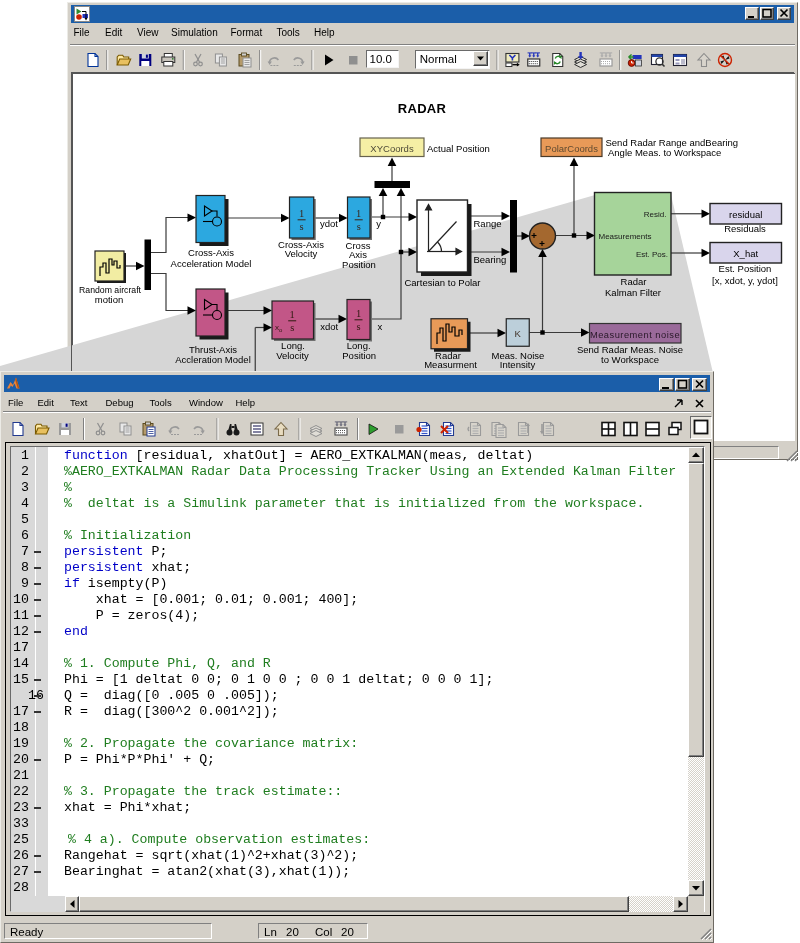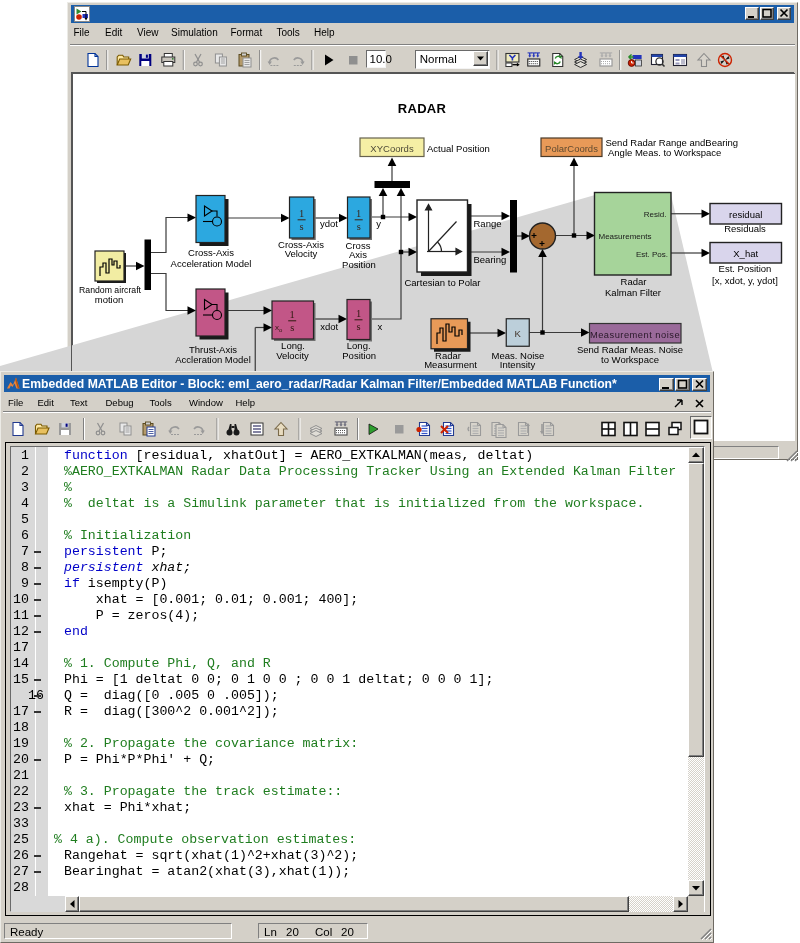--- a/index.html
+++ b/index.html
@@ -240,21 +240,21 @@
           <circle cx="8" cy="8" r="6.5" fill="none" stroke="#cc2200" stroke-width="1.4"></circle>
           <g fill="#111">
             <polygon points="8,8 4,4.5 6.5,3.5"></polygon>
             <polygon points="8,8 11.5,4 12.5,6.5"></polygon>
             <polygon points="8,8 12,11.5 9.5,12.5"></polygon>
             <polygon points="8,8 4.5,12 3.5,9.5"></polygon>
           </g>
           <line x1="3.5" y1="3.5" x2="12.5" y2="12.5" stroke="#cc2200" stroke-width="1.4"></line>
         </g>
       </svg>
-      <div class="abs" style="left:295.5px;top:3.5px;width:20px;height:18.5px;background:#fff;border-top:1.5px solid #6a6a6a;border-left:1.5px solid #6a6a6a;border-right:1px solid #f4f4f4;border-bottom:1px solid #f4f4f4;font-size:11.5px;">
+      <div class="abs" style="left:295.5px;top:3.5px;width:33px;height:18.5px;background:#fff;border-top:1.5px solid #6a6a6a;border-left:1.5px solid #6a6a6a;border-right:1px solid #f4f4f4;border-bottom:1px solid #f4f4f4;font-size:11.5px;">
         <span style="position:absolute;left:3px;top:2px;">10.0</span>
       </div>
       <div class="abs" style="left:344.75px;top:3.5px;width:75px;height:19px;background:#fff;border-top:1.5px solid #6a6a6a;border-left:1.5px solid #6a6a6a;border-right:1px solid #f4f4f4;border-bottom:1px solid #f4f4f4;font-size:11.5px;">
         <span style="position:absolute;left:4px;top:2px;">Normal</span>
         <div class="abs sbtn" style="right:0.5px;top:0.5px;width:15px;height:15px;">
           <svg width="13" height="13">
             <polygon points="6.5,8.5 3,4.5 10,4.5" fill="#000"></polygon>
           </svg>
         </div>
       </div>
@@ -493,21 +493,20 @@
 </g>
 </svg>
 
 <div class="win" id="edwin" style="left:0px; top:371px; width:714px; height:572px;">
 
   <div class="tbar" style="left:3px; top:3px; right:3px; height:17px;"></div>
   <div class="abs" id="edicon" style="left:5px; top:4px; width:15px; height:15px;"><svg width="15" height="15">
         <polygon points="1,12.5 4.5,6 7,9 10,1.5 13.5,12.5 10.5,12.5 8.5,7.5 6.5,11 4.8,9.5 3.5,12.5" fill="#e8833a"></polygon>
         <polygon points="10,1.5 13.5,12.5 11.8,12.5 9.2,3.8" fill="#b05515"></polygon>
       </svg></div>
-  <div class="abs" style="left:21px; top:5px; color:#fff; font-size:12.2px; font-weight:bold; white-space:nowrap;">Embedded MATLAB Editor - Block: eml_aero_radar/Radar Kalman Filter/Embedded MATLAB Function*</div>
   <div class="tbtn" style="left:658px; top:6px; width:15px;">
       <svg width="13" height="11">
         <rect x="2" y="8" width="7" height="2" fill="#000"></rect>
       </svg>
     </div>
   <div class="tbtn" style="left:674px; top:6px; width:15px;">
       <svg width="13" height="11">
         <rect x="2.5" y="1.5" width="8" height="7.5" fill="none" stroke="#000" stroke-width="1.6"></rect>
       </svg>
     </div>
@@ -755,21 +754,21 @@
       <div class="ln" style="left:0px;top:49px;width:18px;">4</div>
       <div class="cl" style="left:53px;top:49px;"><span class="c">%  deltat is a Simulink parameter that is initialized from the workspace.</span></div>
       <div class="ln" style="left:0px;top:65px;width:18px;">5</div>
       <div class="ln" style="left:0px;top:81px;width:18px;">6</div>
       <div class="cl" style="left:53px;top:81px;"><span class="c">% Initialization</span></div>
       <div class="ln" style="left:0px;top:97px;width:18px;">7</div>
       <div class="dash" style="left:23px;top:104px;"></div>
       <div class="cl" style="left:53px;top:97px;"><span class="k">persistent</span><span> P;</span></div>
       <div class="ln" style="left:0px;top:113px;width:18px;">8</div>
       <div class="dash" style="left:23px;top:120px;"></div>
-      <div class="cl" style="left:53px;top:113px;font-style:italic;"><span class="k">persistent</span><span> xhat;</span></div>
+      <div class="cl" style="left:53px;top:113px;"><span class="k">persistent</span><span> xhat;</span></div>
       <div class="ln" style="left:0px;top:129px;width:18px;">9</div>
       <div class="dash" style="left:23px;top:136px;"></div>
       <div class="cl" style="left:53px;top:129px;"><span class="k">if</span><span> isempty(P)</span></div>
       <div class="ln" style="left:0px;top:145px;width:18px;">10</div>
       <div class="dash" style="left:23px;top:152px;"></div>
       <div class="cl" style="left:53px;top:145px;"><span>    xhat = [0.001; 0.01; 0.001; 400];</span></div>
       <div class="ln" style="left:0px;top:161px;width:18px;">11</div>
       <div class="dash" style="left:23px;top:168px;"></div>
       <div class="cl" style="left:53px;top:161px;"><span>    P = zeros(4);</span></div>
       <div class="ln" style="left:0px;top:177px;width:18px;">12</div>
@@ -794,21 +793,21 @@
       <div class="dash" style="left:23px;top:312px;"></div>
       <div class="cl" style="left:53px;top:305px;"><span>P = Phi*P*Phi' + Q;</span></div>
       <div class="ln" style="left:0px;top:321px;width:18px;">21</div>
       <div class="ln" style="left:0px;top:337px;width:18px;">22</div>
       <div class="cl" style="left:53px;top:325px;margin-top:12px;"><span class="c">% 3. Propagate the track estimate::</span></div>
       <div class="ln" style="left:0px;top:353px;width:18px;">23</div>
       <div class="dash" style="left:23px;top:360px;"></div>
       <div class="cl" style="left:53px;top:353px;"><span>xhat = Phi*xhat;</span></div>
       <div class="ln" style="left:0px;top:369px;width:18px;">33</div>
       <div class="ln" style="left:0px;top:385px;width:18px;">25</div>
-      <div class="cl" style="left:43px;top:385px;"><span class="c">% 4 a). Compute observation estimates:</span></div>
+      <div class="cl" style="left:57px;top:385px;"><span class="c">% 4 a). Compute observation estimates:</span></div>
       <div class="ln" style="left:0px;top:401px;width:18px;">26</div>
       <div class="dash" style="left:23px;top:408px;"></div>
       <div class="cl" style="left:53px;top:401px;"><span>Rangehat = sqrt(xhat(1)^2+xhat(3)^2);</span></div>
       <div class="ln" style="left:0px;top:417px;width:18px;">27</div>
       <div class="dash" style="left:23px;top:424px;"></div>
       <div class="cl" style="left:53px;top:417px;"><span>Bearinghat = atan2(xhat(3),xhat(1));</span></div>
       <div class="ln" style="left:0px;top:433px;width:18px;">28</div>
 <div class="abs" style="left:677px;top:0;width:16px;height:449px;">
   <div class="abs sbtrack" style="left:0;top:0;width:16px;height:449px;"></div>
   <div class="abs sbtn" style="left:0;top:0;width:16px;height:16px;">
@@ -834,21 +833,21 @@
   <div class="abs sbtn" style="left:662px;top:0;width:15px;height:16px;">
           <svg width="13" height="14">
             <polygon points="4.5,3 4.5,11 9,7" fill="#000"></polygon>
           </svg>
         </div>
   <div class="abs" style="left:677px;top:0;width:16px;height:16px;background:#D4D0C8;"></div>
 </div>
     </div>
 
   <div class="abs" id="statusbar" style="left:2px; top:547px; width:710px; height:22px;">
-  <div class="abs sunk" style="left:1px;top:4px;width:228px;height:16px;">
+  <div class="abs sunk" style="left:1px;top:4px;width:208px;height:16px;">
         <span style="position:absolute;left:5px;top:2px;font-size:11.5px;">Ready</span>
       </div>
   <div class="abs sunk" style="left:255px;top:4px;width:110px;height:16px;">
         <span style="position:absolute;left:5px;top:2px;font-size:11.5px;">Ln</span>
         <span style="position:absolute;left:27px;top:2px;font-size:11.5px;">20</span>
         <span style="position:absolute;left:56px;top:2px;font-size:11.5px;">Col</span>
         <span style="position:absolute;left:82px;top:2px;font-size:11.5px;">20</span>
       </div>
   <svg class="abs" style="right:1px;top:8px;" width="13" height="13">
         <g stroke="#808080" stroke-width="1.5">

